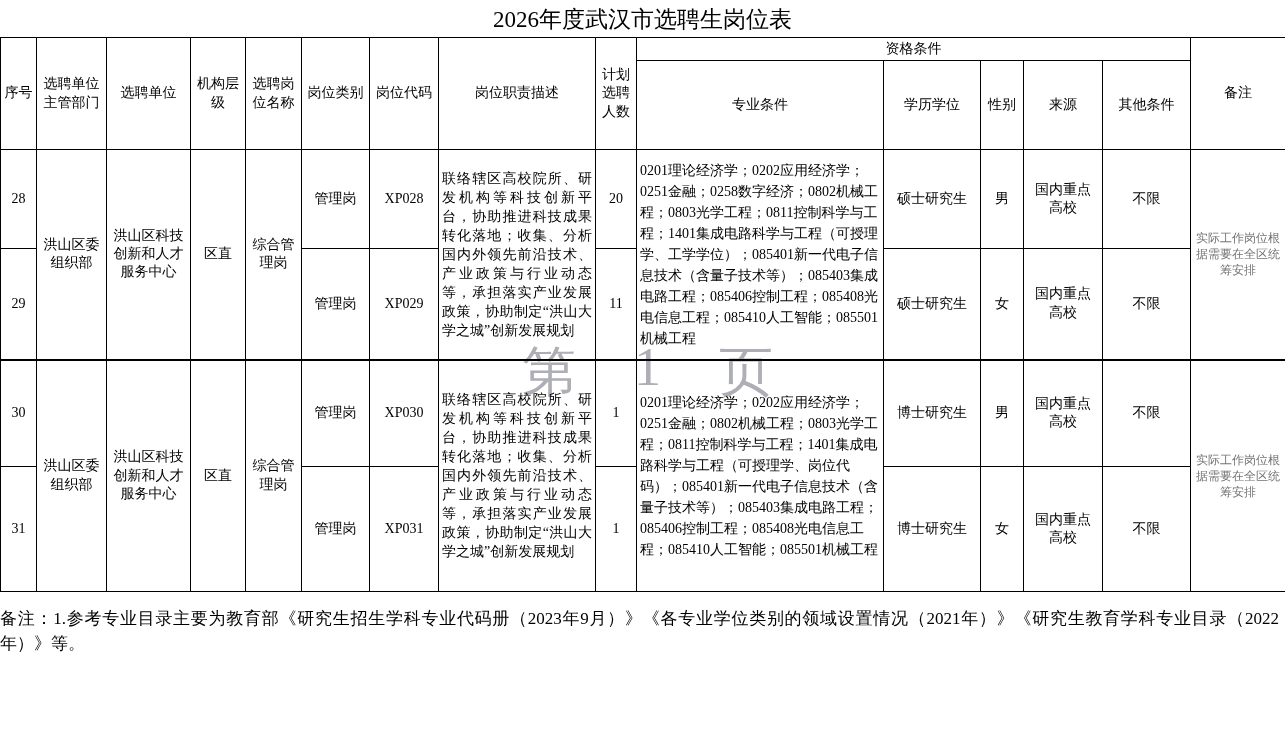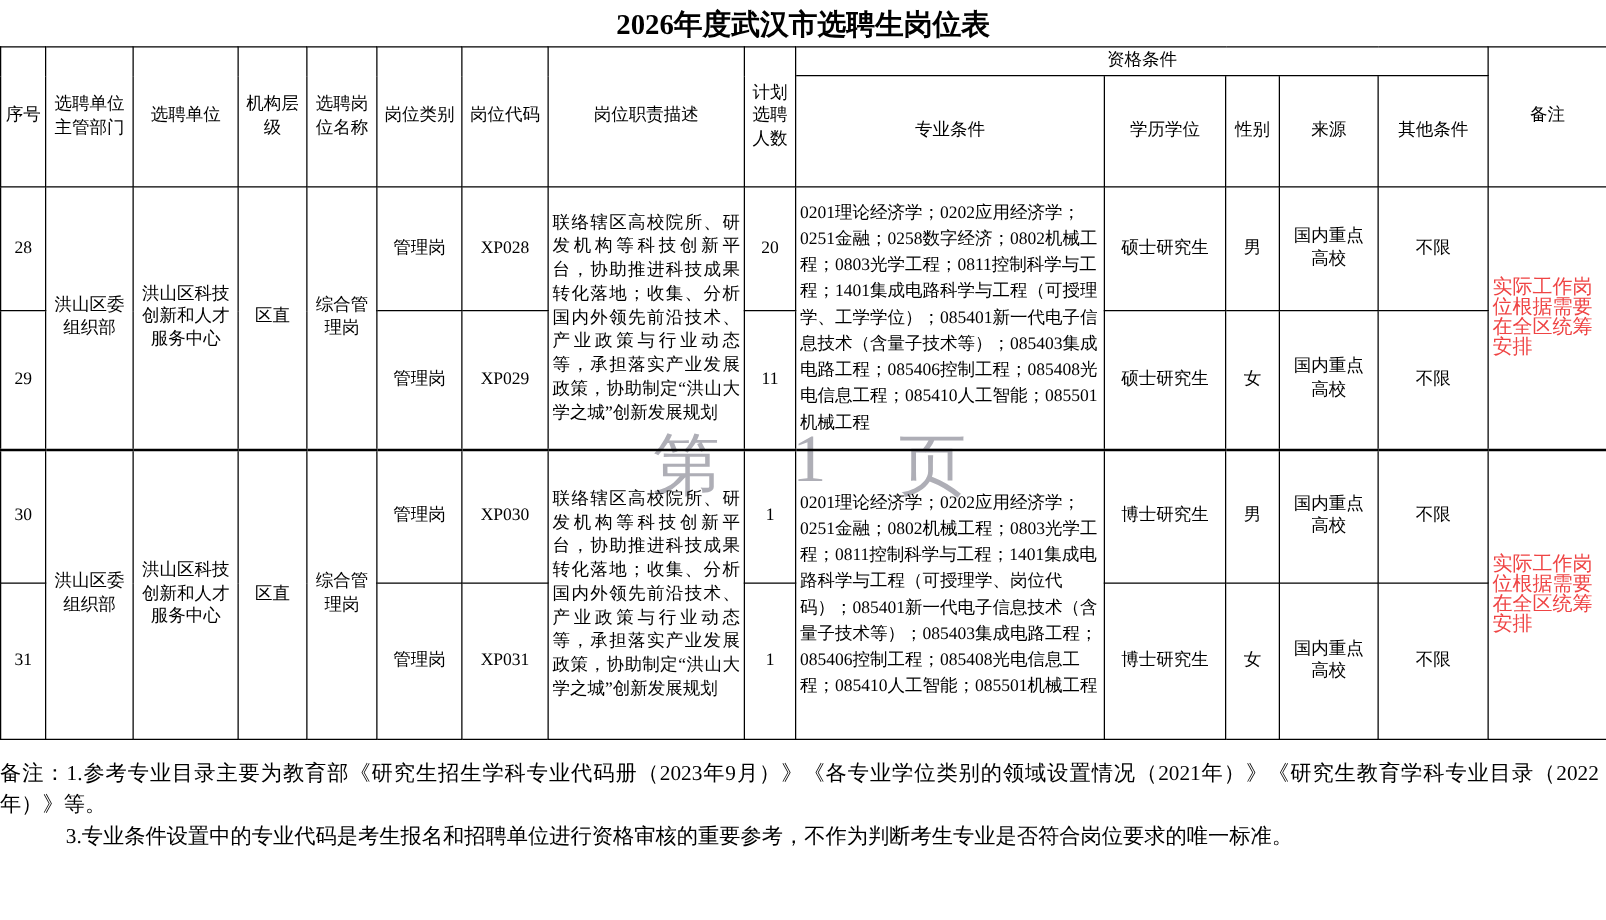--- a/index.html
+++ b/index.html
@@ -1,31 +1,31 @@
 <!DOCTYPE html>
 <html><head>
 <meta charset="utf-8">
 <style>
   html,body{margin:0;padding:0;background:#fff;}
   body{font-family:"Liberation Serif","DejaVu Serif",serif;color:#000;}
   .page{position:relative;width:1285px;height:736px;background:#fff;overflow:hidden;}
-  .title{width:1285px;text-align:center;font-size:23px;font-weight:bold;padding-top:6px;height:31px;line-height:28px;}
+  .title{width:1285px;text-align:center;font-size:23px;font-weight:normal;padding-top:6px;height:31px;line-height:28px;}
   
   .watermark{position:absolute;left:522px;top:336px;display:flex;gap:58px;
     font-size:54px;color:#aeaeb6;z-index:0;pointer-events:none;font-weight:normal;}
   
   table{border-collapse:collapse;table-layout:fixed;width:1285px;position:relative;z-index:1;background:transparent;}
   td,th{border:1px solid #000;font-weight:normal;font-size:14px;text-align:center;
     vertical-align:middle;padding:0 2px;line-height:1.32;overflow:hidden;background:transparent;}
   th{font-size:14px;}
   .qual-head{height:23px;}
   .head2{height:89px;}
   .duty{text-align:justify;text-justify:inter-ideograph;font-size:14px;line-height:19px;padding:0 3px;}
   .major{text-align:left;font-size:14px;line-height:21px;padding:0 3px;}
-  .remark-cell{text-align:left;font-size:16px;line-height:16px;padding:0 3px;color:#ef4444;}
+  .remark-cell{text-align:center;font-size:12px;line-height:16px;padding:0 3px;color:#737373;}
   .pad{padding:0 8px;}
   tr.group-start td{border-top:2px solid #000;}
   
   .notes{width:1279px;margin:14px 0 0 0;font-size:17px;line-height:25px;position:relative;z-index:1;}
   .notes p{margin:0;text-align:justify;text-justify:inter-ideograph;}
   .notes p.ind{text-indent:3.1em;}
   .notes b{font-weight:bold;}
 </style>
 </head>
 <body>
@@ -134,16 +134,15 @@
       <td>博士研究生</td>
       <td>女</td>
       <td class="pad">国内重点高校</td>
       <td>不限</td>
     </tr>
   </tbody>
     </table>
 
   <div class="notes">
     <p><span>备注：</span><span>1.参考专业目录主要为教育部《研究生招生学科专业代码册（2023年9月）》《各专业学位类别的领域设置情况（2021年）》《研究生教育学科专业目录（2022年）》等。</span></p>
-    <p class="ind"><span>3.专业条件设置中的专业代码是考生报名和招聘单位进行资格审核的重要参考，不作为判断考生专业是否符合岗位要求的唯一标准。</span></p>
   </div>
 
 </div>
 
 </body></html>

